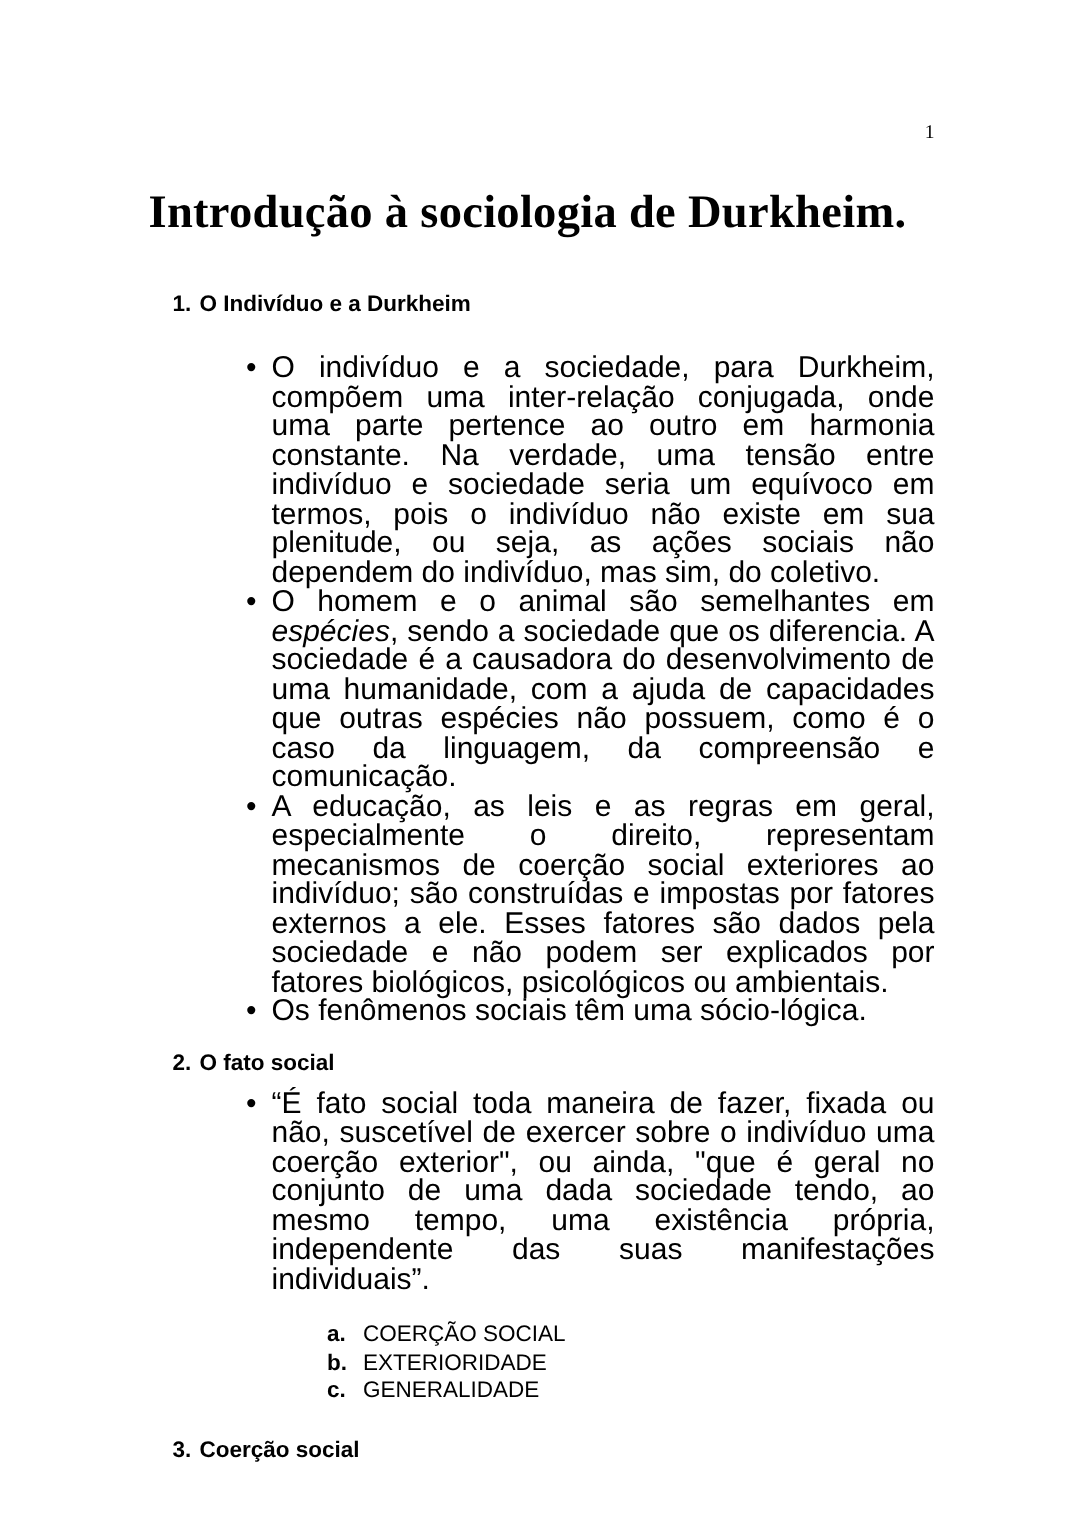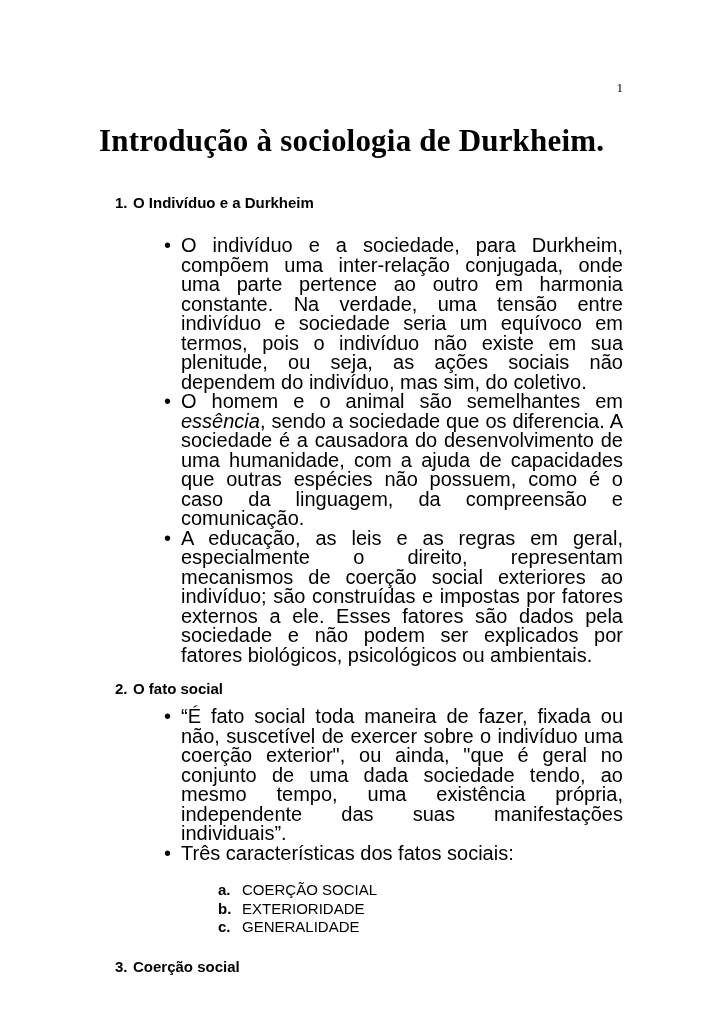--- a/index.html
+++ b/index.html
@@ -103,38 +103,38 @@
     <div class="sec-heading h-1">
       <span class="num">1.</span>
       <span class="htext">O Indivíduo e a Durkheim</span>
     </div>
 
     <ul class="bullets">
       <li>
         <span>O indivíduo e a sociedade, para Durkheim, compõem uma inter-relação conjugada, onde uma parte pertence ao outro em harmonia constante. Na verdade, uma tensão entre indivíduo e sociedade seria um equívoco em termos, pois o indivíduo não existe em sua plenitude, ou seja, as ações sociais não dependem do indivíduo, mas sim, do coletivo.</span>
       </li>
       <li>
-        <span>O homem e o animal são semelhantes em </span><em>essência</em><span>, sendo a sociedade que os diferencia. A sociedade é a causadora do desenvolvimento de uma humanidade, com a ajuda de capacidades que outras espécies não possuem, como é o caso da linguagem, da compreensão e comunicação.</span>
+        <span>O homem e o animal são semelhantes em </span><em>espécies</em><span>, sendo a sociedade que os diferencia. A sociedade é a causadora do desenvolvimento de uma humanidade, com a ajuda de capacidades que outras espécies não possuem, como é o caso da linguagem, da compreensão e comunicação.</span>
       </li>
       <li>
         <span>A educação, as leis e as regras em geral, especialmente o direito, representam mecanismos de coerção social exteriores ao indivíduo; são construídas e impostas por fatores externos a ele. Esses fatores são dados pela sociedade e não podem ser explicados por fatores biológicos, psicológicos ou ambientais.</span>
+      </li>
+      <li>
+        <span>Os fenômenos sociais têm uma sócio-lógica.</span>
       </li>
     </ul>
 
     <div class="sec-heading h-2">
       <span class="num">2.</span>
       <span class="htext">O fato social</span>
     </div>
 
     <ul class="bullets second">
       <li>
         <span>“É fato social toda maneira de fazer, fixada ou não, suscetível de exercer sobre o indivíduo uma coerção exterior", ou ainda, "que é geral no conjunto de uma dada sociedade tendo, ao mesmo tempo, uma existência própria, independente das suas manifestações individuais”.</span>
-      </li>
-      <li>
-        <span>Três características dos fatos sociais:</span>
       </li>
     </ul>
 
     <ol class="alpha">
       <li>
         <span class="alpha-label">a.</span>
         <span class="alpha-text">COERÇÃO SOCIAL</span>
       </li>
       <li>
         <span class="alpha-label">b.</span>

